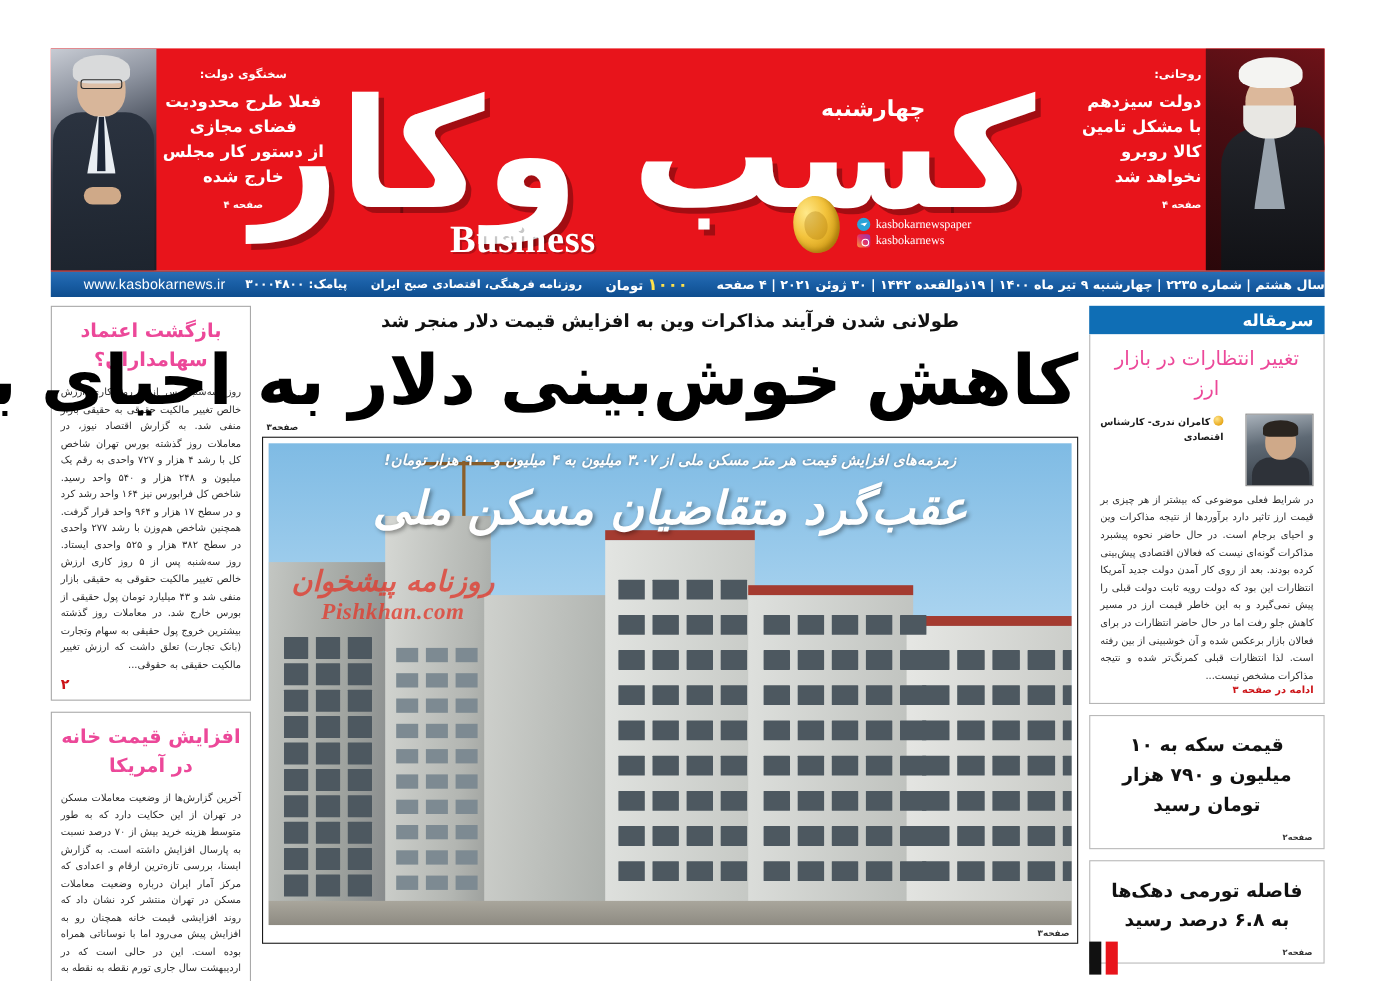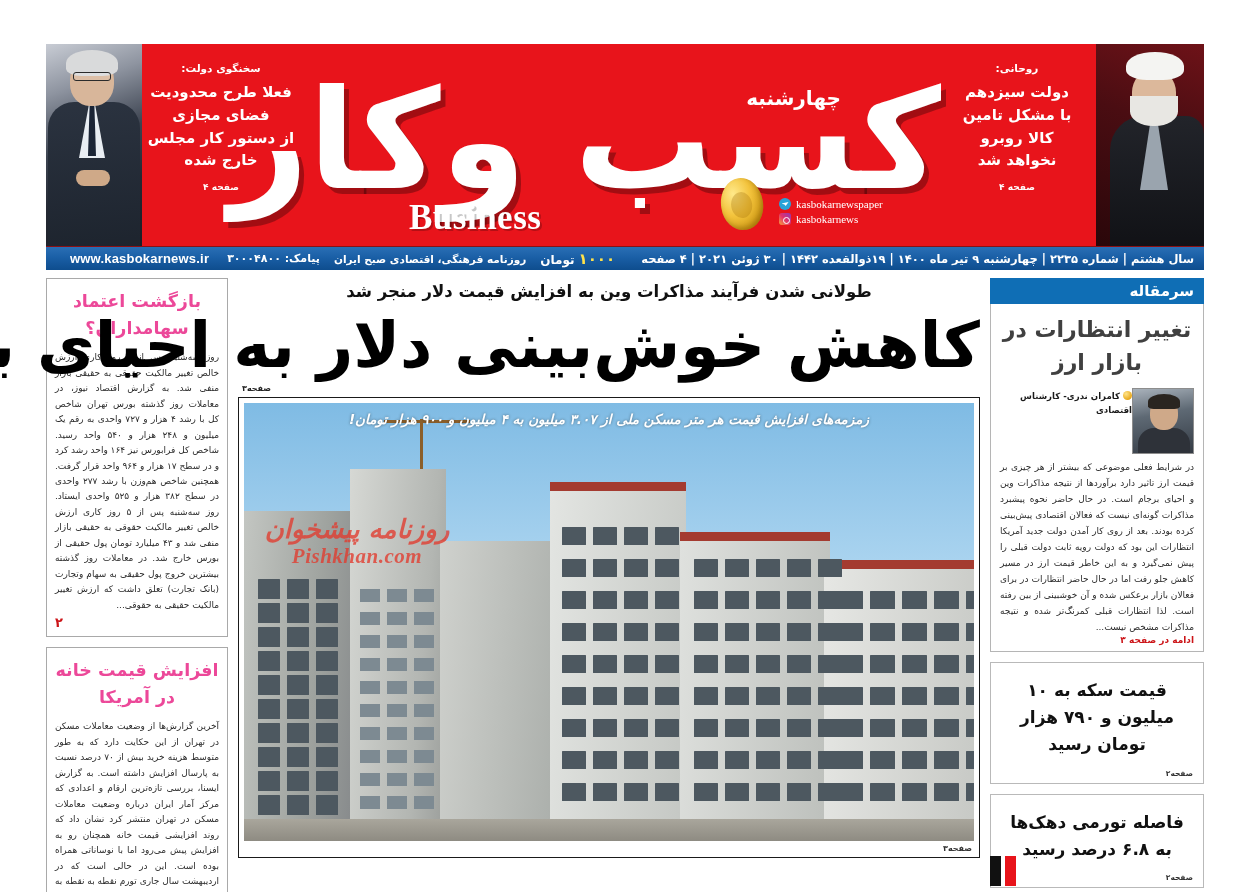--- a/index.html
+++ b/index.html
@@ -139,21 +139,21 @@
     position: absolute; left: 44px; top: 76px;
     width: 28px; height: 70px;
     background: #9aa4ae;
     clip-path: polygon(38% 0%, 62% 0%, 100% 100%, 0% 100%);
   }
 
   .masthead-right-text {
     position: absolute;
     right: 112px; top: 18px;
     width: 150px;
-    text-align: center;
+    text-align: right;
     color: #ffffff;
     direction: rtl;
   }
   .mrt-kicker {
     font-size: 10.5px; font-weight: bold; margin-bottom: 7px;
   }
   .mrt-line {
     font-size: 15px; font-weight: bold; line-height: 1.52; letter-spacing: -0.3px;
   }
   .mrt-page { font-size: 9px; margin-top: 10px; font-weight: bold; }
@@ -254,21 +254,20 @@
     border-top: 1.5px solid #8b1014;
     display: flex;
     align-items: center;
     direction: rtl;
     color: #ffffff;
     font-size: 11.5px;
     font-weight: bold;
     overflow: hidden;
   }
   .ib-right {
-    padding-right: 10px;
     white-space: nowrap;
     letter-spacing: -0.1px;
   }
   .ib-mid {
     flex: 0 0 auto;
     margin-right: 26px;
     white-space: nowrap;
   }
   .ib-price-num {
     color: #ffe24a;
@@ -285,21 +284,21 @@
   }
   .ib-sms {
     white-space: nowrap;
     font-size: 11px;
     margin-left: 18px;
   }
   .ib-url {
     font-family: "Liberation Sans", sans-serif;
     direction: ltr;
     font-size: 13px;
-    font-weight: bold;
+    font-weight: normal;
     letter-spacing: 0.2px;
     margin-left: 30px;
     white-space: nowrap;
   }
 
   
   .content {
     position: absolute;
     left: 0; top: 278px;
     width: 1250px; height: 614px;
@@ -534,31 +533,31 @@
     letter-spacing: -0.3px;
   }
   .edbox {
     border: 1px solid #b5b5b5;
     border-top: none;
     background: #fff;
     padding: 9px 9px 6px 9px;
   }
   .ed-title {
     text-align: center;
-    font-size: 22px;
-    font-weight: bold;
+    font-size: 18px;
+    font-weight: normal;
     line-height: 1.5;
-    color: #404040;
+    color: #ec4899;
     margin-bottom: 9px;
     letter-spacing: -0.4px;
   }
   .ed-byline-row {
     display: flex;
     align-items: flex-start;
-    gap: 0;
+    gap: 20px;
     margin-bottom: 5px;
   }
   .ed-author-photo {
     width: 62px; height: 66px;
     flex: 0 0 auto;
     background: linear-gradient(170deg, #a9b2bb 0%, #5e6974 40%, #343b44 100%);
     border: 1px solid #8d8d8d;
     position: relative;
     overflow: hidden;
   }
@@ -931,20 +930,21 @@
             <div class="win" style="height:18px"></div>
               <div class="win" style="height:18px"></div>
               <div class="win" style="height:18px"></div>
               <div class="win" style="height:18px"></div>
               <div class="win" style="height:18px"></div>
           </div>
 
           <div class="ground"></div>
 
           <div class="ov-kicker">زمزمه‌های افزایش قیمت هر متر مسکن ملی از ۳.۰۷ میلیون به ۴ میلیون و ۹۰۰ هزار تومان!</div>
+          <div class="ov-head">عقب‌گرد متقاضیان مسکن ملی</div>
 
           <div class="watermark">
             <div class="wm-fa">روزنامه پیشخوان</div>
             <div class="wm-en">Pishkhan.com</div>
           </div>
 
         </div>
         <div class="photo-pg">صفحه۳</div>
       </div>
 

